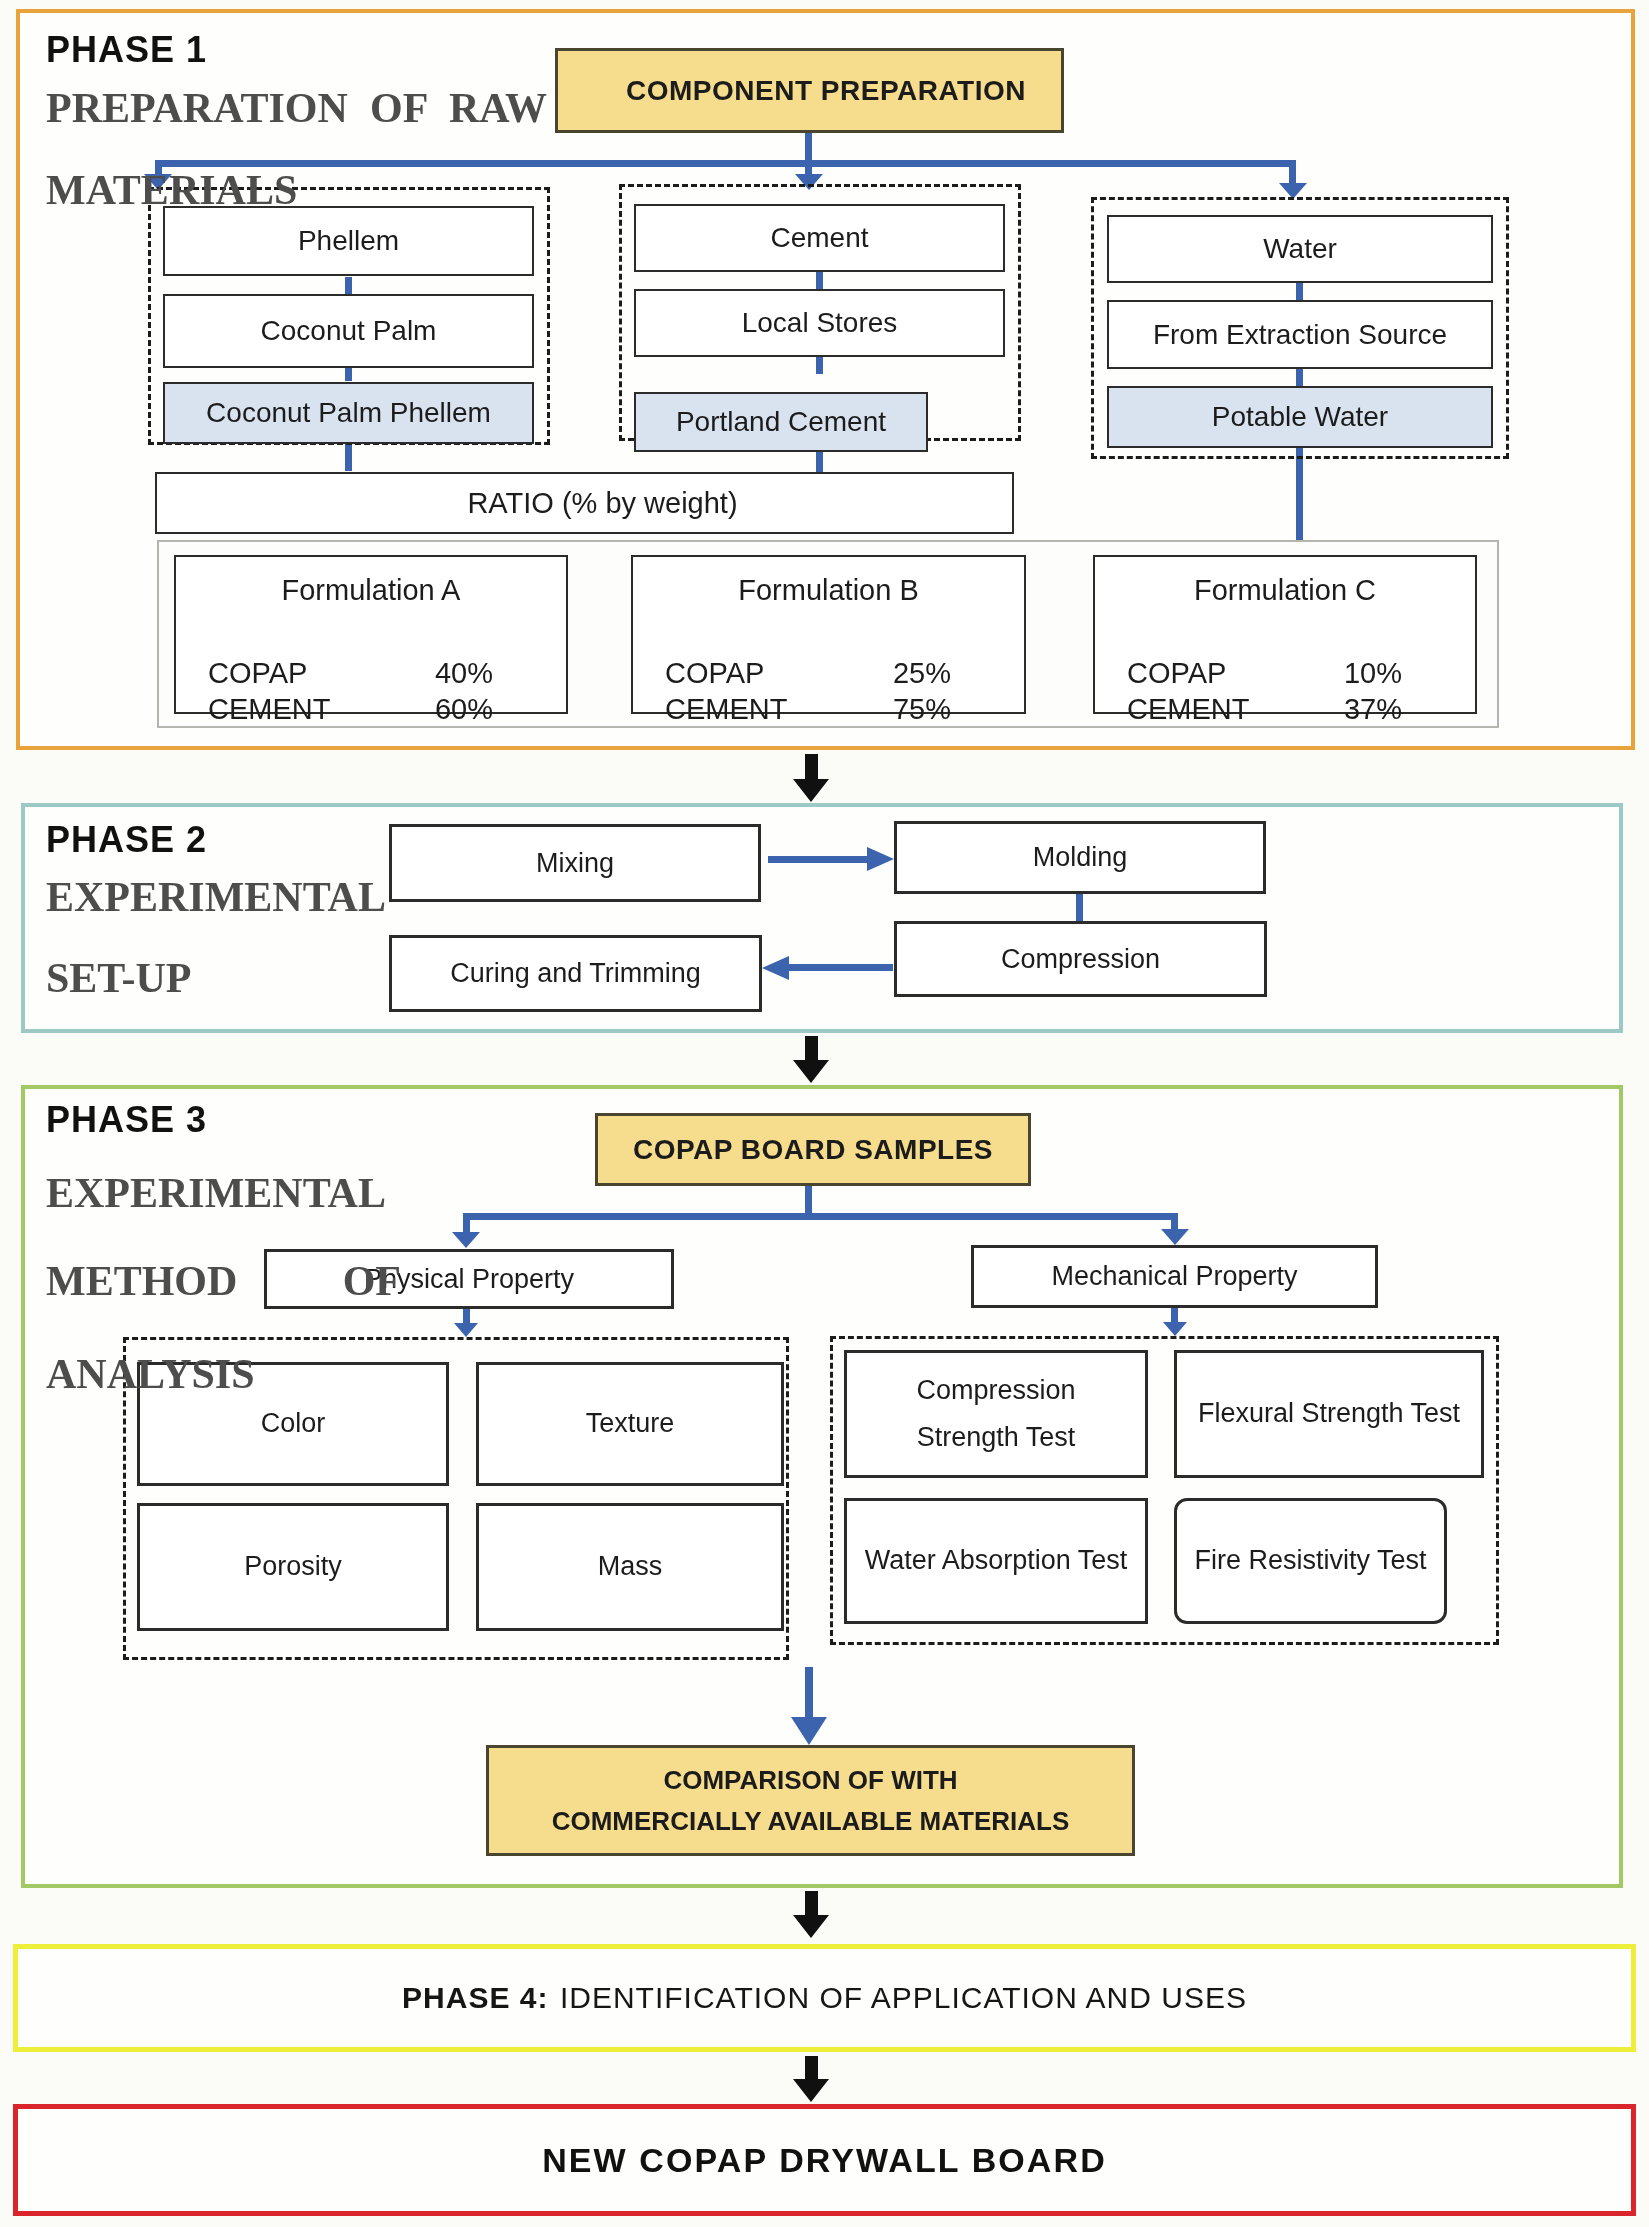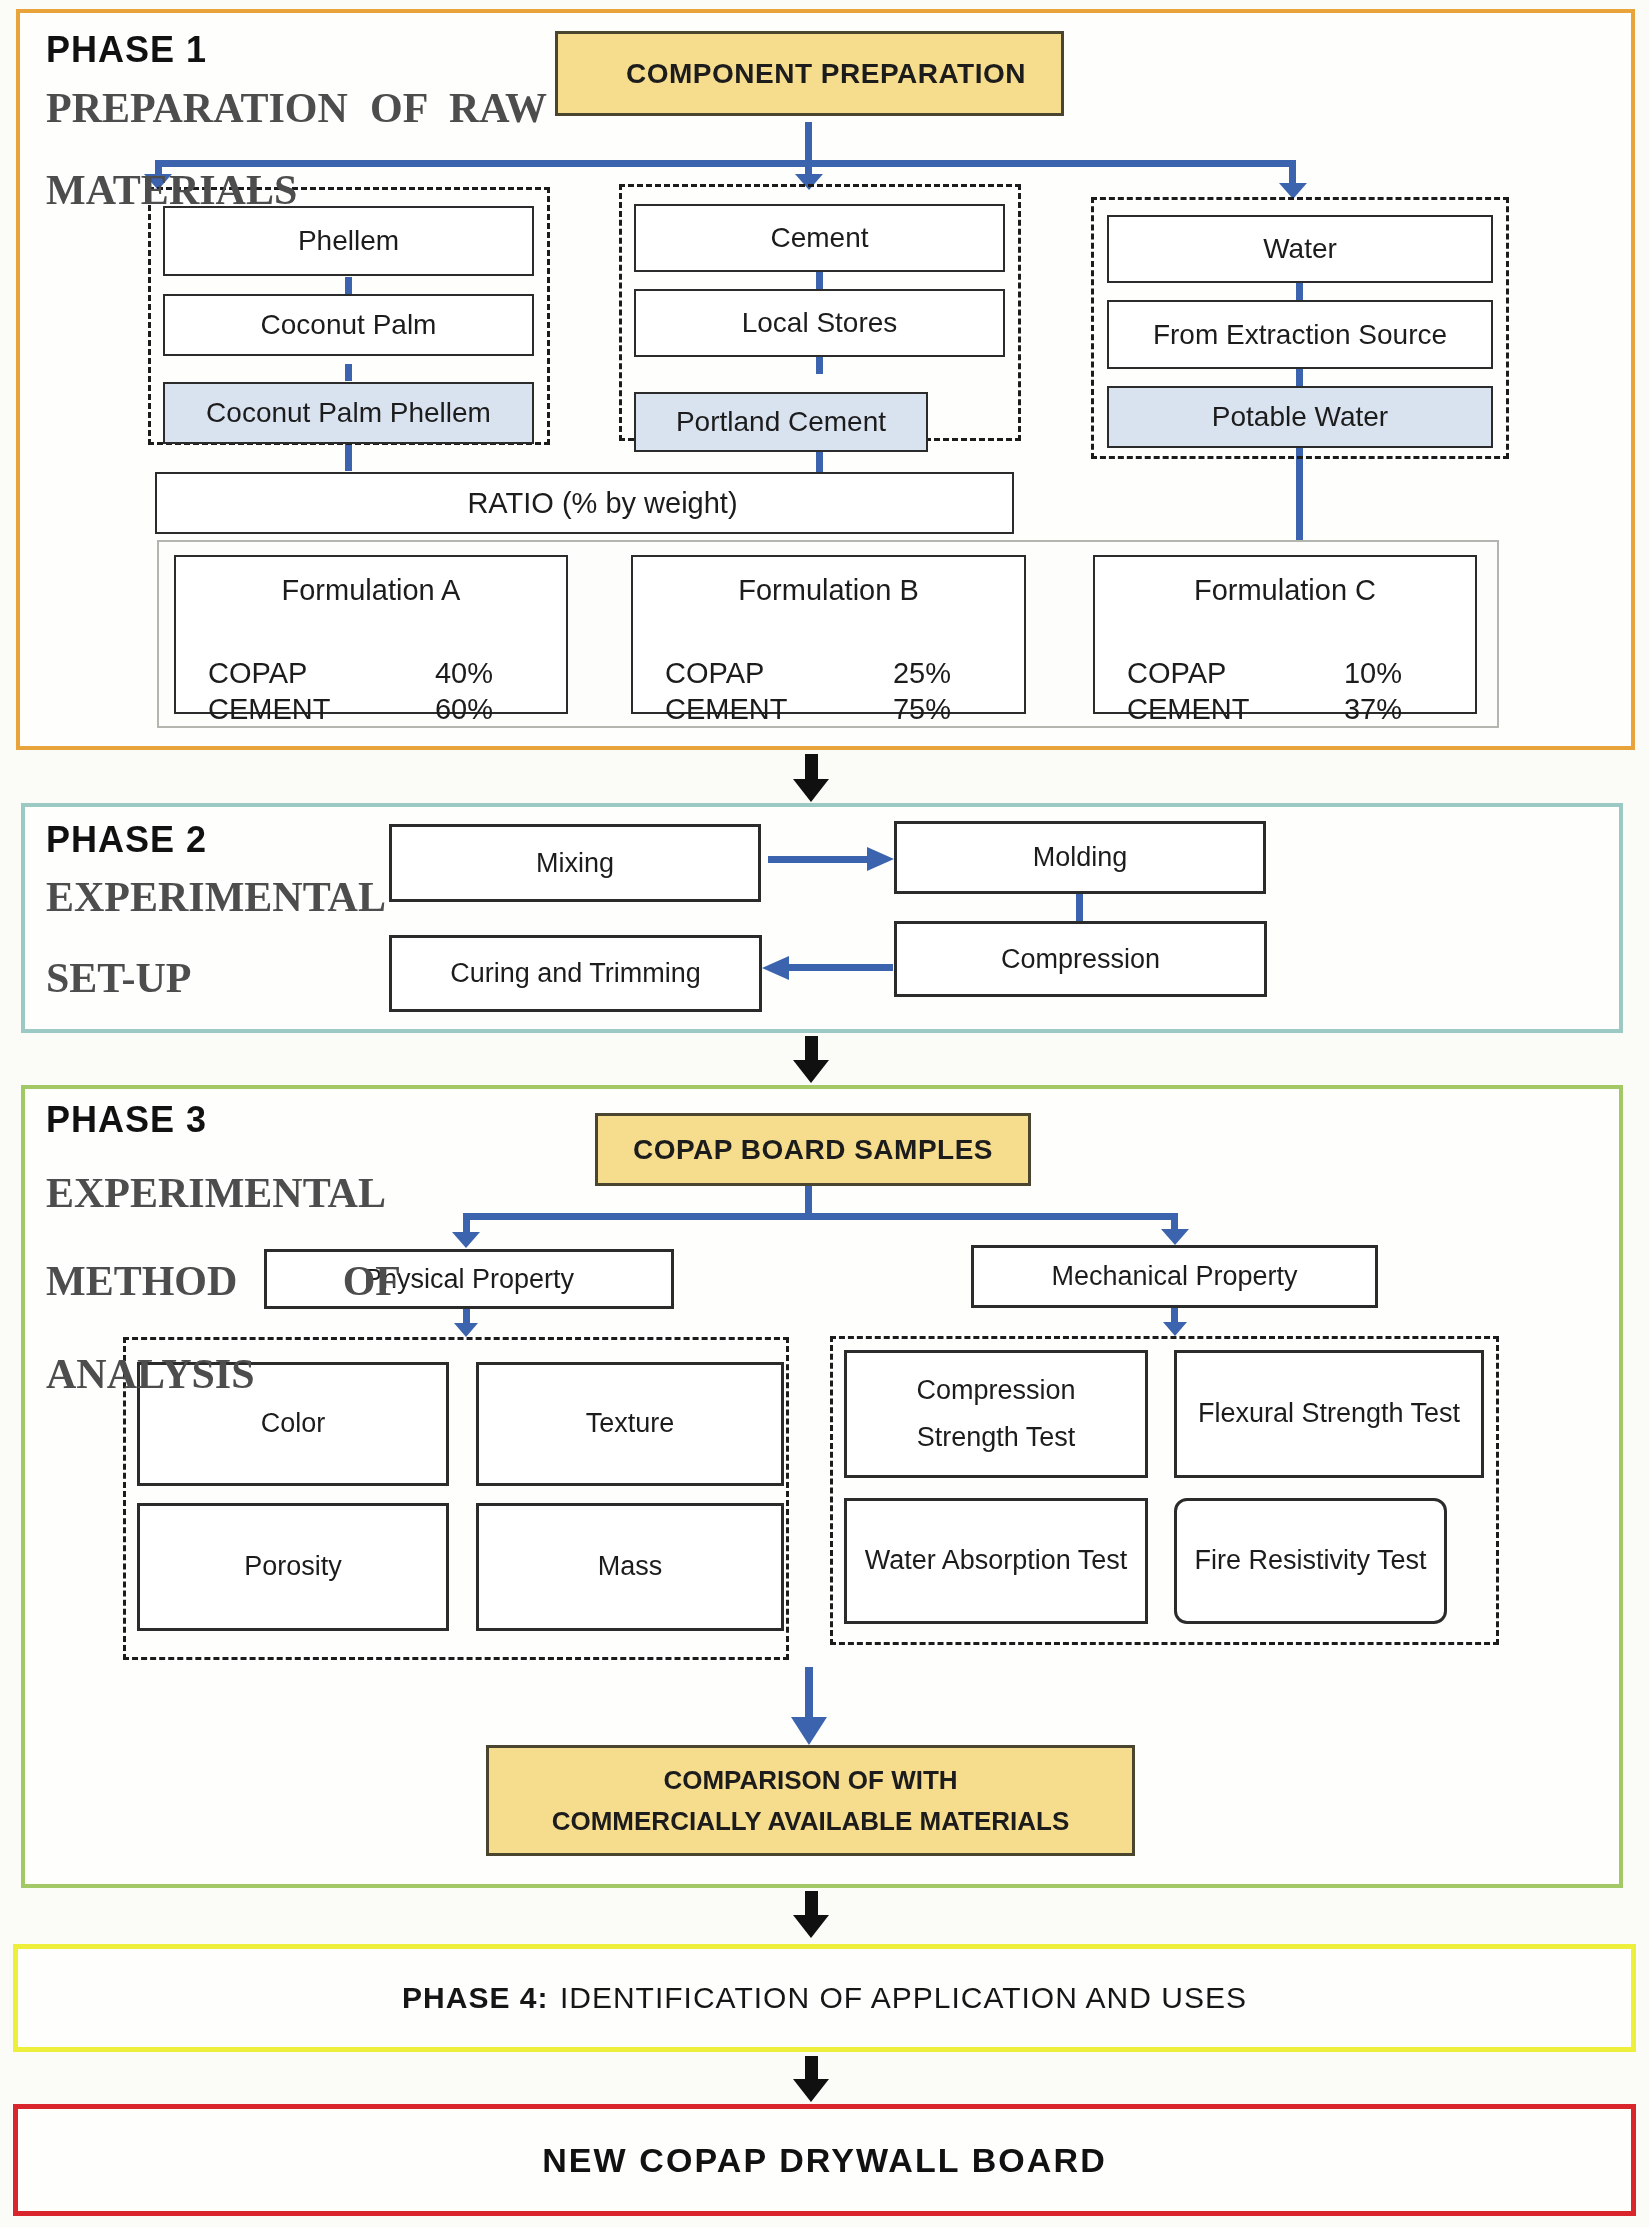--- a/index.html
+++ b/index.html
@@ -33,35 +33,35 @@
 </style>
 </head>
 <body>
 
 <div class="phasebox" style="left:15.7px;top:9.4px;width:1619px;height:741px;border:4.7px solid #E8A33B;"></div>
 
 <div class="phase-title" style="left:46px;top:29px;">PHASE 1</div>
 <div class="side-line side-just" style="left:46px;top:84px;width:501px;">PREPARATION OF RAW</div>
 <div class="side-line" style="left:46px;top:166px;">MATERIALS</div>
 
-<div class="box fill-yellow hdr" style="left:555px;top:31px;width:509px;height:85px;padding-left:33px;">COMPONENT PREPARATION</div>
+<div class="box fill-yellow hdr" style="left:555px;top:48px;width:509px;height:85px;padding-left:33px;">COMPONENT PREPARATION</div>
 
 <div class="vline" style="left:805px;top:122px;height:39px;"></div>
 <div class="hline" style="left:155px;top:160px;width:1141px;"></div>
 <div class="vline" style="left:155px;top:160px;height:14.6px;"></div>
 <div class="tri tri-down-blue" style="left:144px;top:174px;"></div>
 <div class="vline" style="left:805px;top:160px;height:14.6px;"></div>
 <div class="tri tri-down-blue" style="left:795px;top:174px;"></div>
 <div class="vline" style="left:1289px;top:160px;height:23px;"></div>
 <div class="tri tri-down-blue" style="left:1279px;top:183px;"></div>
 
 <div class="dashedbox" style="left:148px;top:187px;width:402px;height:258px;"></div>
 <div class="box colbox" style="left:163px;top:206px;width:371px;height:70px;">Phellem</div>
 <div class="vline" style="left:345px;top:277px;height:17px;"></div>
-<div class="box colbox" style="left:163px;top:294px;width:371px;height:62px;">Coconut Palm</div>
+<div class="box colbox" style="left:163px;top:294px;width:371px;height:74px;">Coconut Palm</div>
 <div class="vline" style="left:345px;top:364px;height:17px;"></div>
 <div class="box colbox fill-blue" style="left:163px;top:382px;width:371px;height:62px;border:2.6px solid #2b2b2b;">Coconut Palm Phellem</div>
 <div class="vline" style="left:345px;top:443px;height:28px;"></div>
 
 <div class="dashedbox" style="left:619px;top:184px;width:402px;height:257px;"></div>
 <div class="box colbox" style="left:634px;top:204px;width:371px;height:68px;">Cement</div>
 <div class="vline" style="left:816px;top:272px;height:17px;"></div>
 <div class="box colbox" style="left:634px;top:289px;width:371px;height:68px;">Local Stores</div>
 <div class="vline" style="left:816px;top:357px;height:17px;"></div>
 <div class="box colbox fill-blue" style="left:634px;top:392px;width:294px;height:60px;border:2.6px solid #2b2b2b;">Portland Cement</div>

